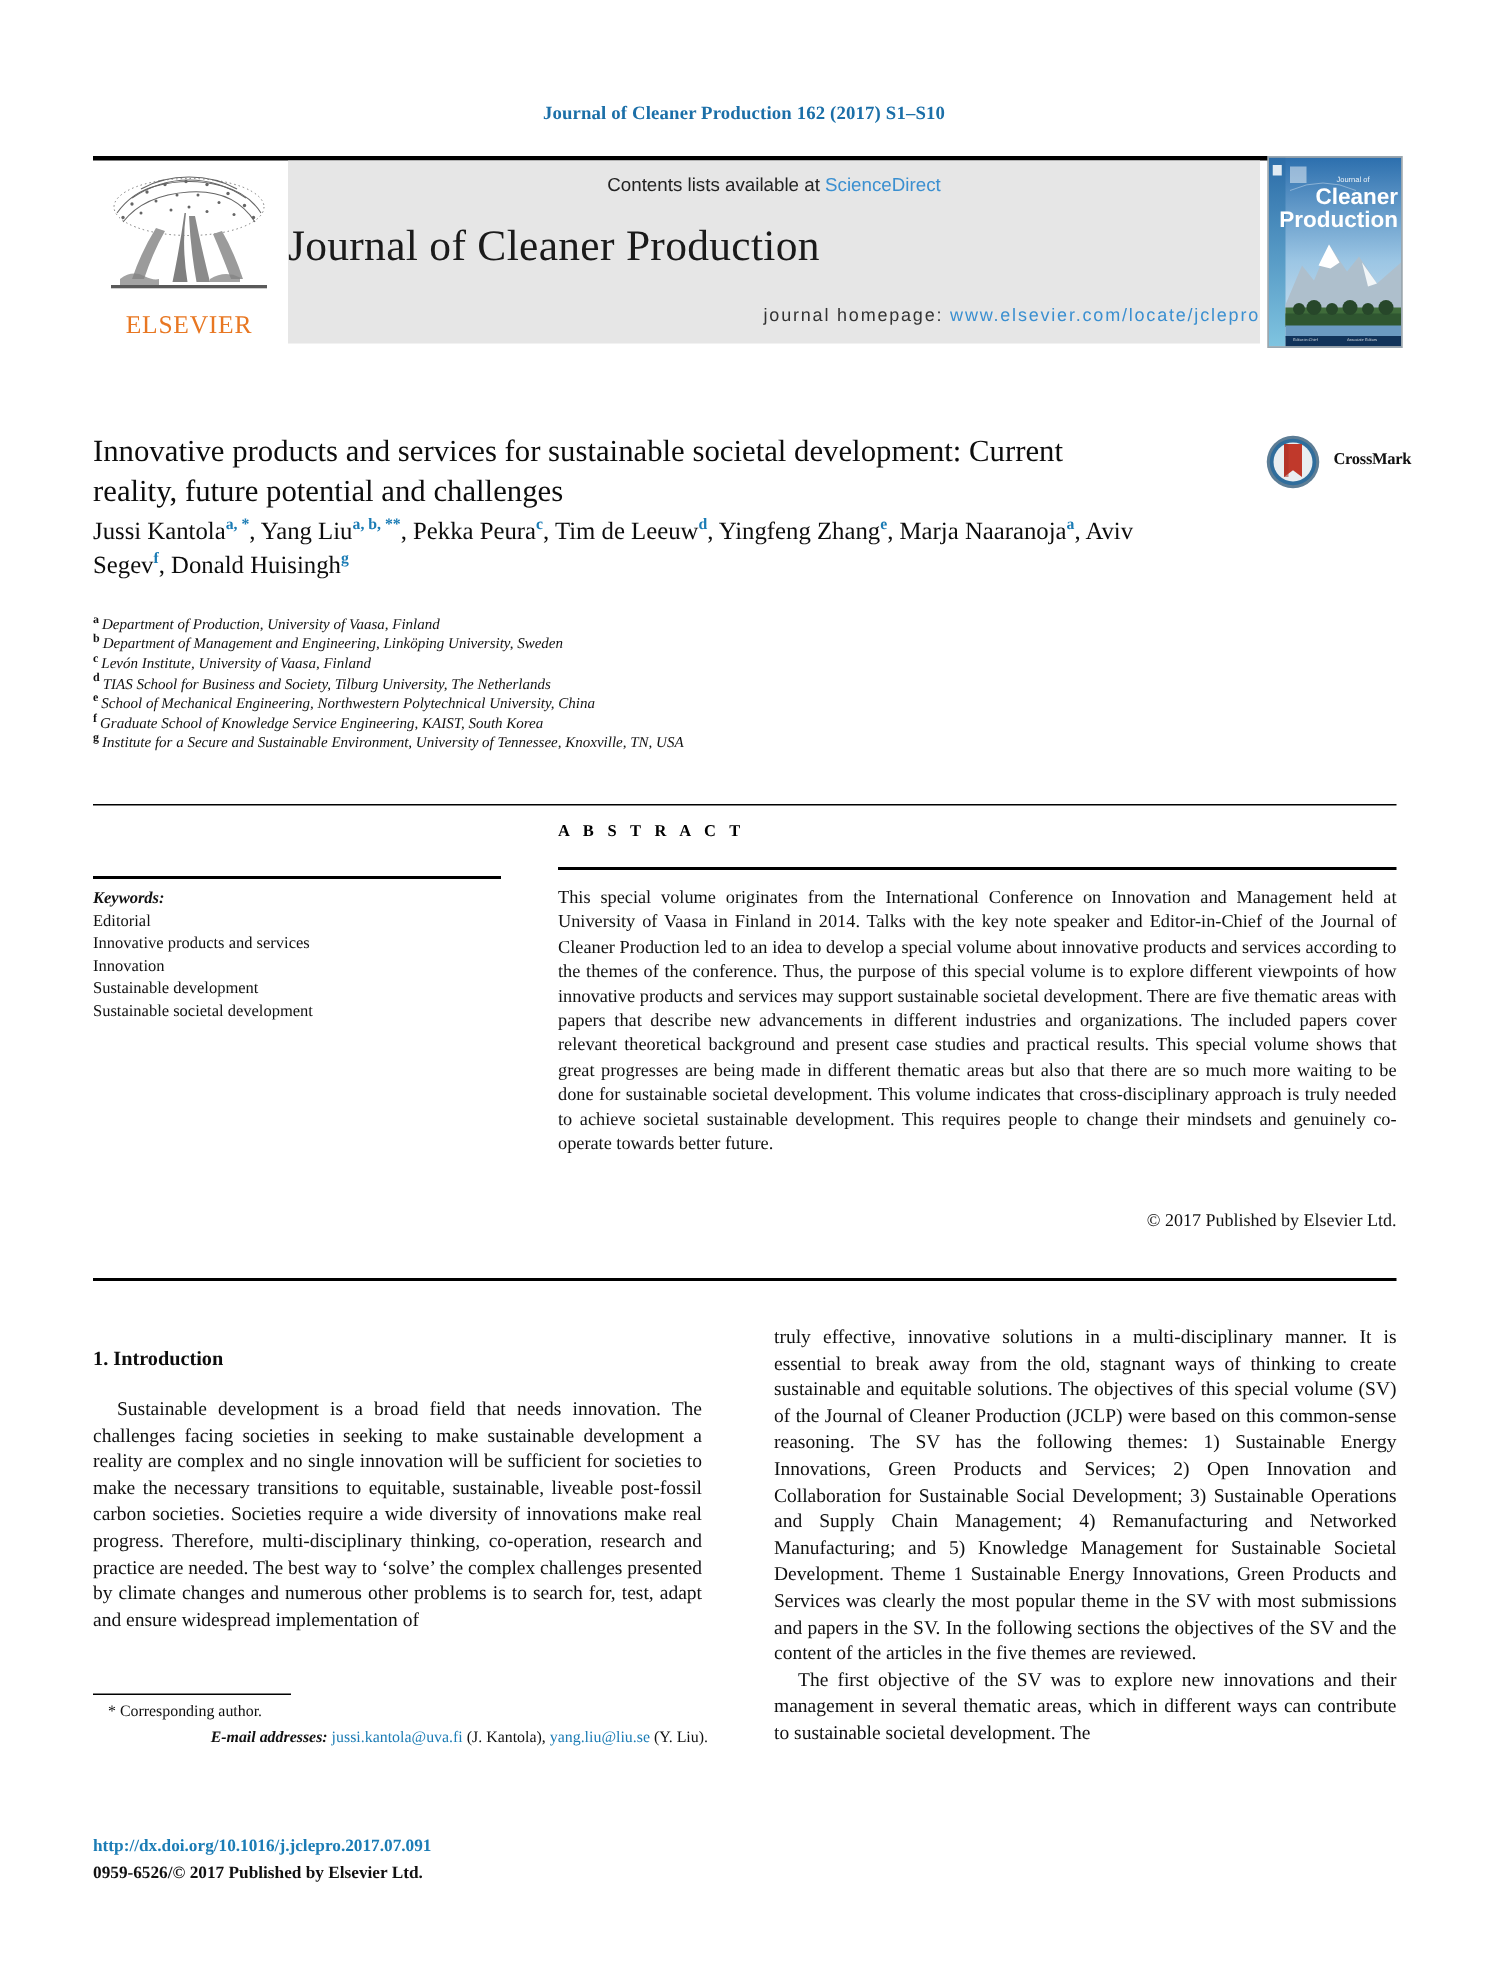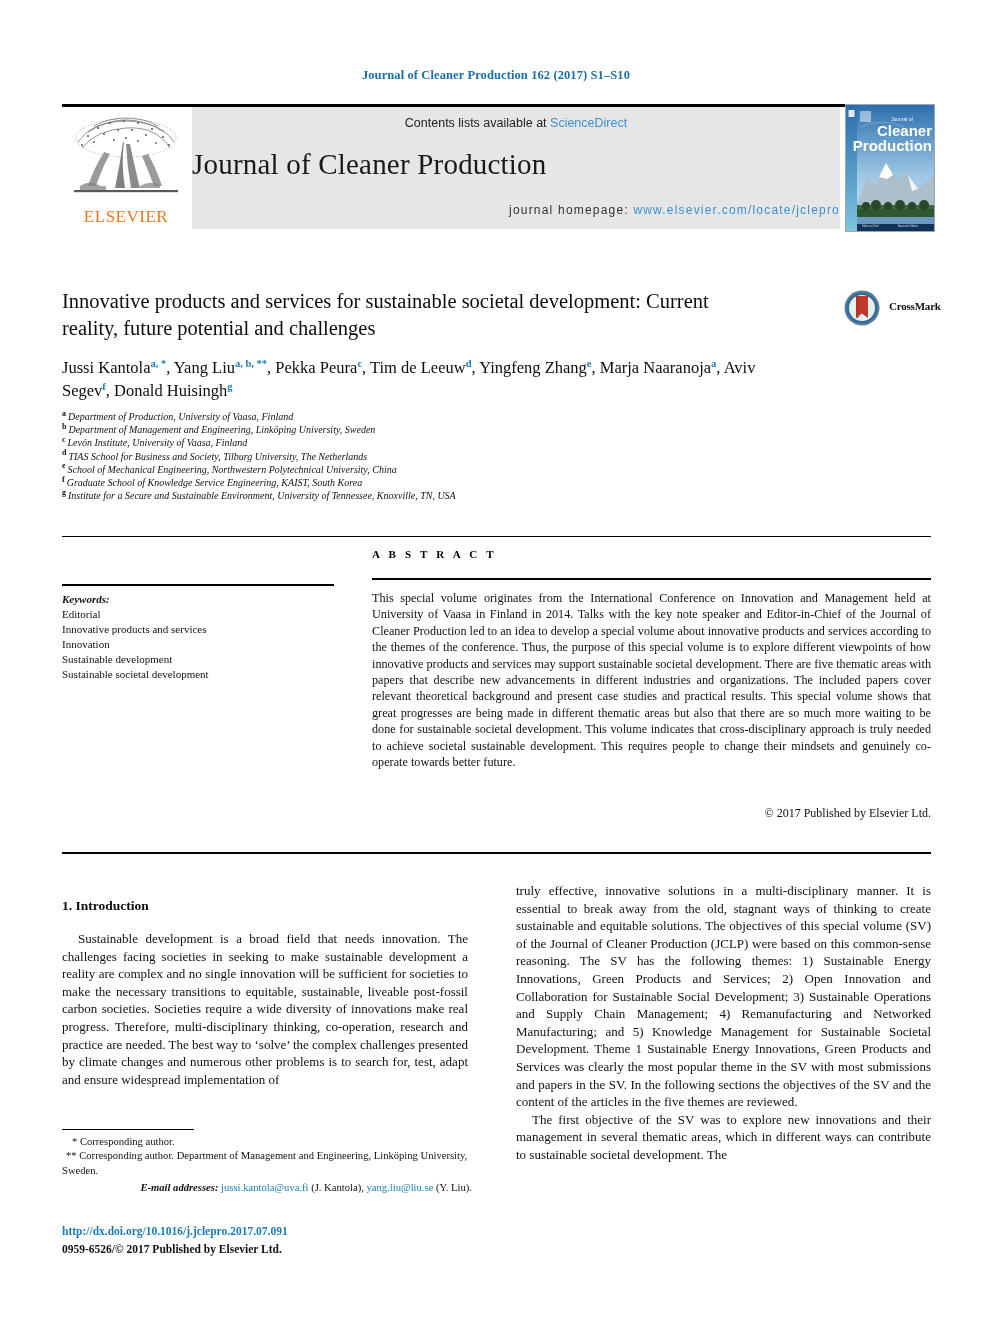--- a/index.html
+++ b/index.html
@@ -141,21 +141,21 @@
   }
   .art-title {
     font-family: "Liberation Serif", serif;
     font-size: 20.5px;
     line-height: 27px;
     color: #0d0d0d;
     font-weight: normal;
     margin: 0;
   }
   .authors {
-    margin-top: 14px;
+    margin-top: 0;
     font-family: "Liberation Serif", serif;
     font-size: 16.5px;
     line-height: 23px;
     color: #0d0d0d;
   }
   .authors sup, .sup-blue {
     color: #1b7cb5;
     font-size: 10.5px;
     font-weight: bold;
     vertical-align: super;
@@ -525,21 +525,20 @@
   </div>
 
   <div class="col-right">
     <p class="body-p">truly effective, innovative solutions in a multi-disciplinary manner. It is essential to break away from the old, stagnant ways of thinking to create sustainable and equitable solutions. The objectives of this special volume (SV) of the Journal of Cleaner Production (JCLP) were based on this common-sense reasoning. The SV has the following themes: 1) Sustainable Energy Innovations, Green Products and Services; 2) Open Innovation and Collaboration for Sustainable Social Development; 3) Sustainable Operations and Supply Chain Management; 4) Remanufacturing and Networked Manufacturing; and 5) Knowledge Management for Sustainable Societal Development. Theme 1 Sustainable Energy Innovations, Green Products and Services was clearly the most popular theme in the SV with most submissions and papers in the SV. In the following sections the objectives of the SV and the content of the articles in the five themes are reviewed.</p>
     <p class="body-p indent">The first objective of the SV was to explore new innovations and their management in several thematic areas, which in different ways can contribute to sustainable societal development. The</p>
   </div>
 
   <div class="footnote-rule"></div>
   <div class="footnotes">
     <div style="text-indent:10px;">* Corresponding author.</div>
-    <div style="text-indent:4px;">** Corresponding author. Department of Management and Engineering, Linköping University, Sweden.</div>
     <div class="emails">
       <span class="em-label">E-mail addresses:</span>
       <span class="link-blue">jussi.kantola@uva.fi</span>
       <span>(J. Kantola),</span>
       <span class="link-blue">yang.liu@liu.se</span>
       <span>(Y. Liu).</span>
     </div>
   </div>
 
   <div class="doi-line">http://dx.doi.org/10.1016/j.jclepro.2017.07.091</div>

